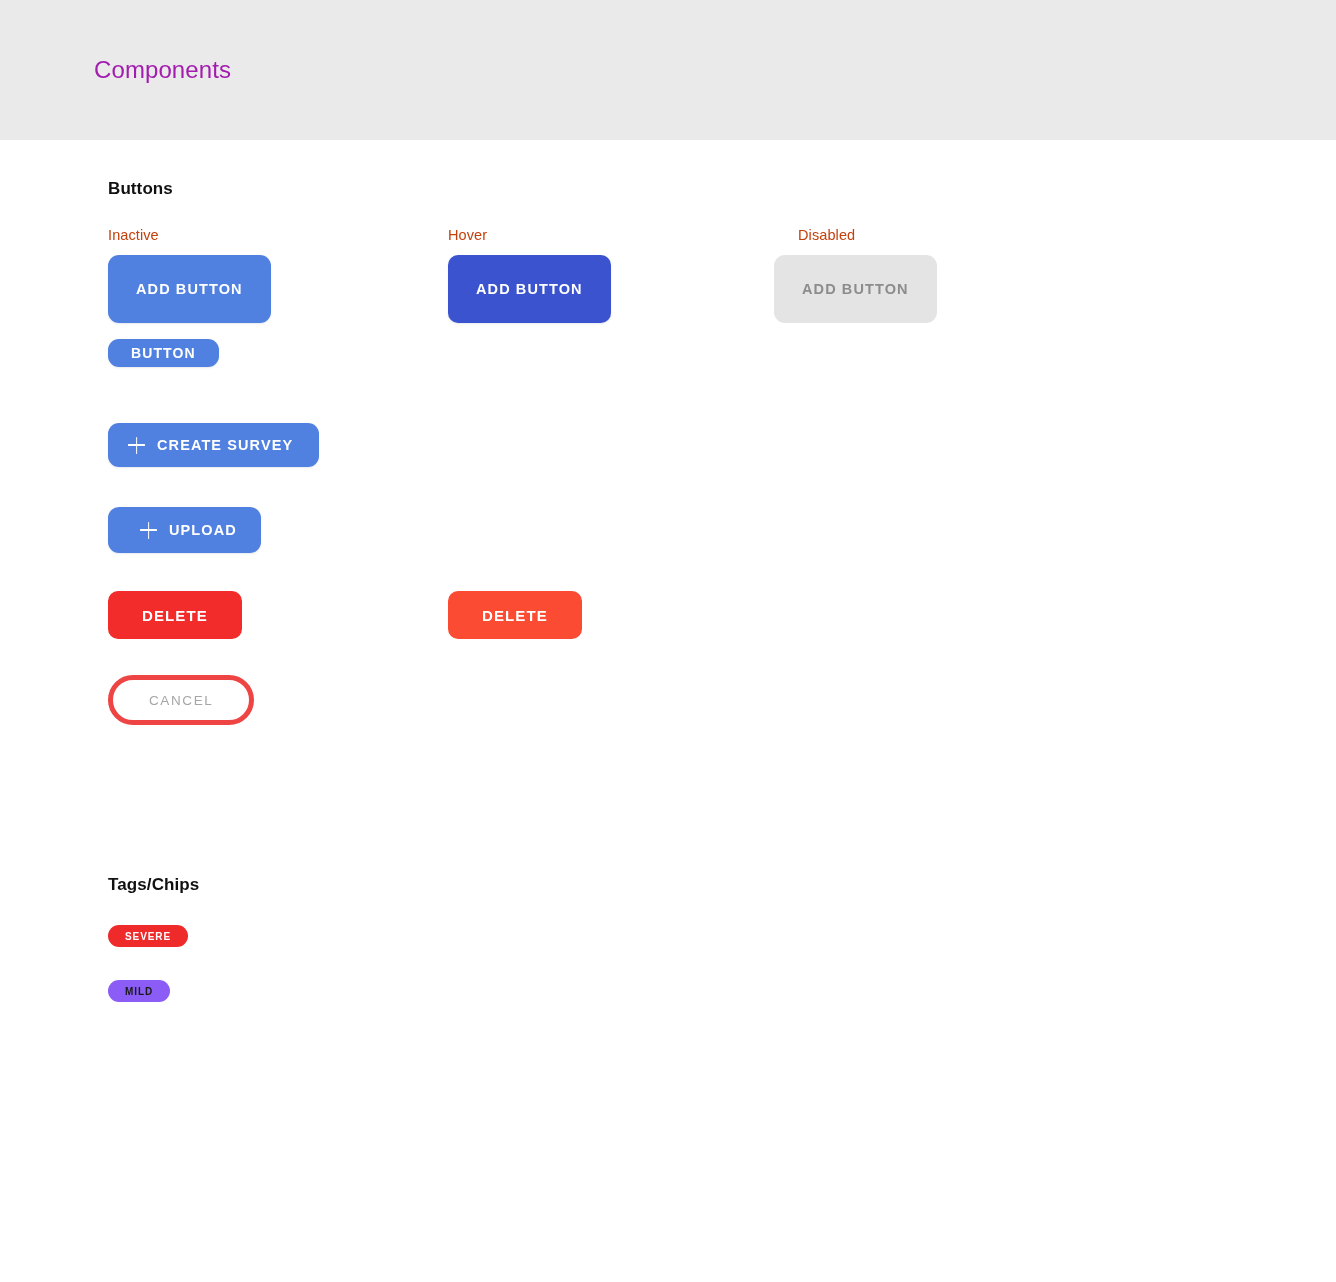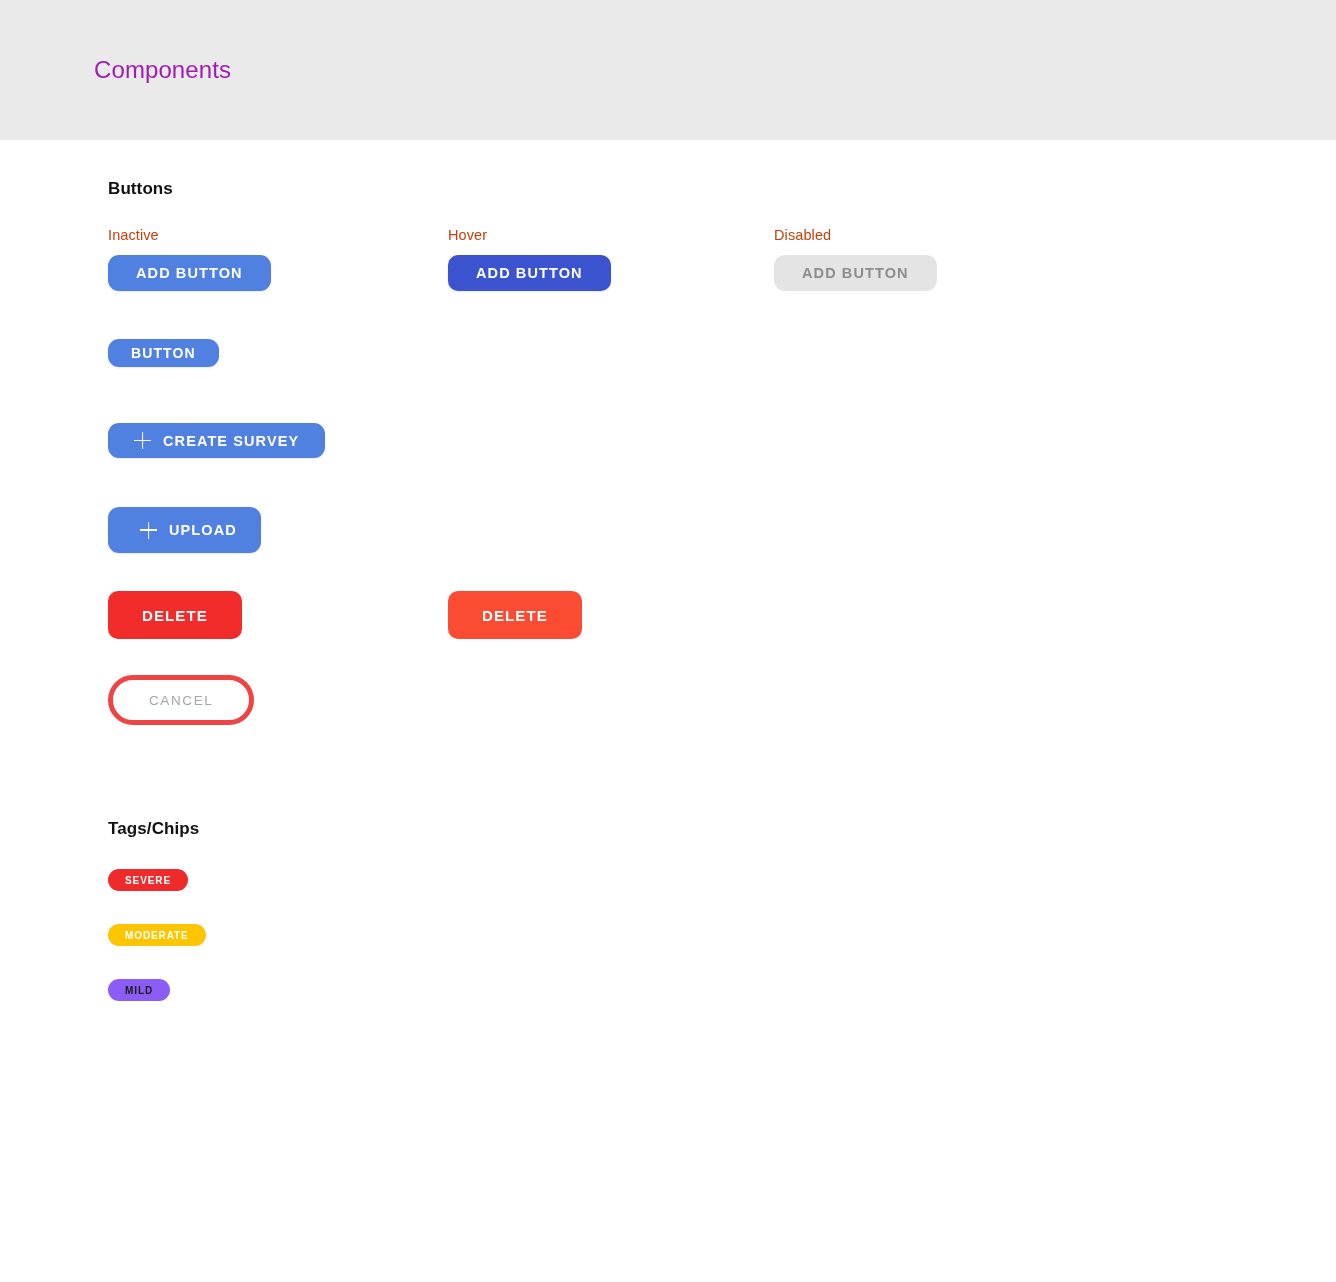--- a/index.html
+++ b/index.html
@@ -58,21 +58,21 @@
   .col-label {
     position: absolute;
     top: 0;
     font-size: 14.5px;
     font-weight: 400;
     color: #c2410c;
     letter-spacing: 0.1px;
   }
   .col-label.c0 { left: 0px; }
   .col-label.c1 { left: 340px; }
-  .col-label.c2 { left: 666px; }
+  .col-label.c2 { left: 690px; }
 
   
   .btn-rows { margin-top: 8px; }
   .btn-row {
     position: relative;
     height: 84px;
   }
   .cell {
     position: absolute;
     top: 0;
@@ -97,42 +97,42 @@
     white-space: nowrap;
     box-sizing: border-box;
   }
 
   .btn-primary {
     background: #5080e0;
     color: #ffffff;
     border-radius: 11px;
     font-size: 14.5px;
     padding: 0 28px;
-    height: 36px;
+    height: 68px;
     box-shadow: 0 1px 2px rgba(20, 40, 90, 0.10);
   }
   .btn-primary.hover {
     background: #3b53ce;
     border-radius: 10px;
   }
   .btn-primary.disabled {
     background: #e4e4e4;
     color: #8c8c8c;
     cursor: default;
     box-shadow: none;
   }
   .btn-primary.small {
     height: 28px;
     padding: 0 23px;
     border-radius: 11px;
     font-size: 14px;
   }
   .btn-primary.with-icon {
-    padding: 0 26px 0 26px;
-    height: 35px;
+    padding: 0 26px 0 20px;
+    height: 44px;
   }
   .btn-primary.with-icon.upload {
     padding: 0 24px 0 32px;
     height: 46px;
   }
 
   .btn-danger {
     background: #f22b2b;
     color: #ffffff;
     border-radius: 10px;
@@ -181,21 +181,21 @@
   }
   .icon-plus::after {
     top: 50%;
     left: 0;
     height: 1.8px;
     width: 100%;
     transform: translateY(-50%);
   }
 
   
-  #tags-section { margin-top: 60px; }
+  #tags-section { margin-top: 116px; }
   #tags-section .section-title { margin-bottom: 0; }
 
   .chip-list { margin-top: 30px; }
   .chip-row { height: 55px; }
   .chip {
     display: inline-flex;
     align-items: center;
     justify-content: center;
     border: none;
     border-radius: 20px;
@@ -288,21 +288,18 @@
   </section>
 
   <section class="section" id="tags-section">
     <div class="section-title">Tags/Chips</div>
 
     <div class="chip-list">
       <div class="chip-row">
         <span class="chip severe">SEVERE</span>
       </div>
       <div class="chip-row">
-        <span class="chip moderate">MODERATE</span>
-      </div>
-      <div class="chip-row">
         <span class="chip mild">MILD</span>
       </div>
     </div>
   </section>
 
 </div>
 
 </body></html>

